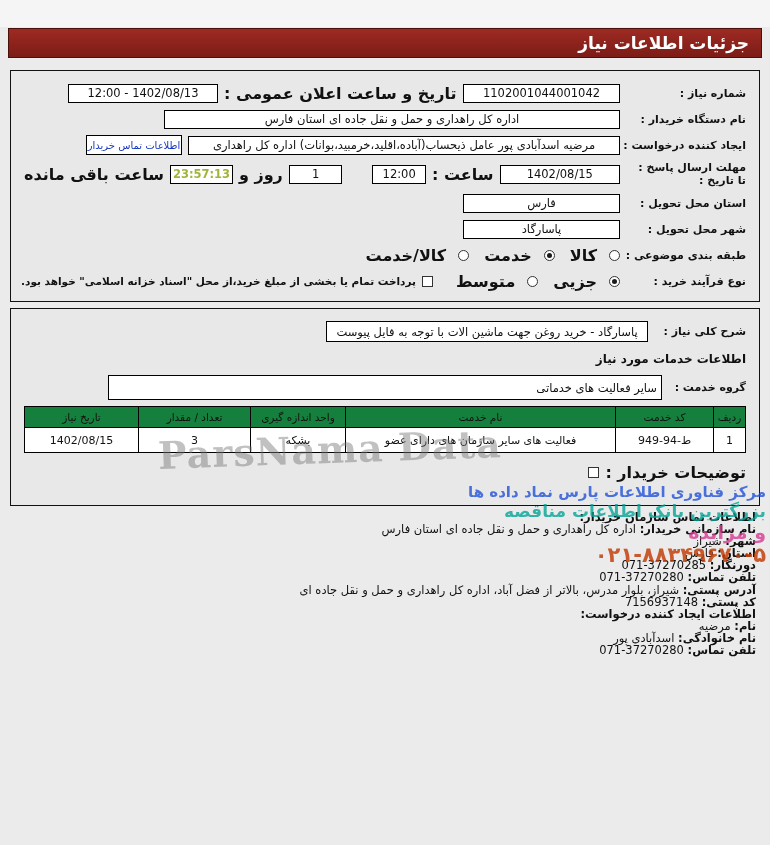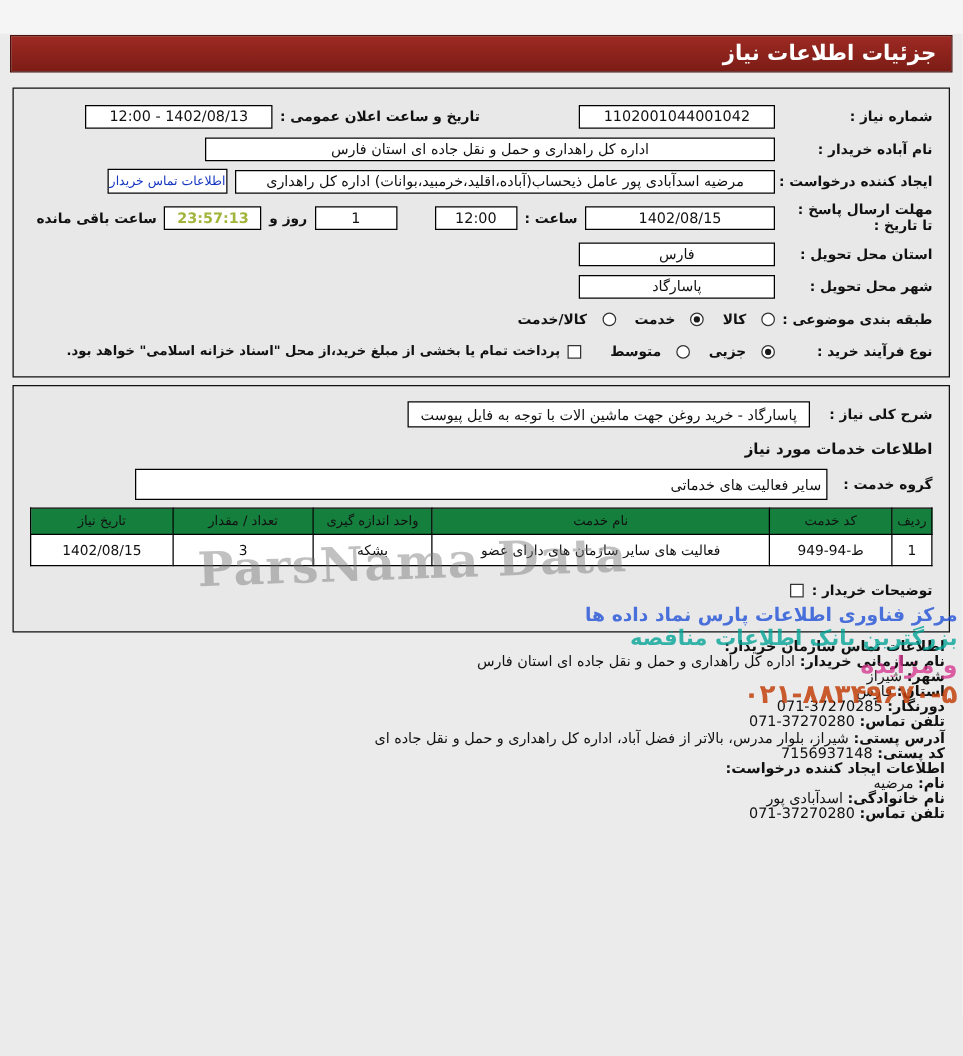--- a/index.html
+++ b/index.html
@@ -7,21 +7,21 @@
   .page{position:relative;width:770px;height:845px;background:#ebebeb;direction:rtl;overflow:hidden;color:#111}
   .topstrip{position:absolute;top:0;left:0;right:0;height:27px;background:#f5f5f5}
   .titlebar{position:absolute;top:28px;right:8px;left:8px;height:30px;
     background:linear-gradient(180deg,#9d2a23,#7c1c16);border:1px solid #4a100c;
     color:#fff;font-size:17px;font-weight:bold;line-height:28px;padding:0 12px}
   .panel{position:absolute;right:10px;left:10px;border:1px solid #111;background:#e8e8e8;padding:12px 13px}
   .panel.form{top:70px;height:232px}
   .panel.need{top:308px;height:198px}
   .row{display:flex;align-items:center;gap:6px;margin-bottom:6px;min-height:20px}
   .flabel{width:120px;flex:none;font-size:11px;font-weight:bold;white-space:nowrap;text-align:right;line-height:13px}
-  .lbl{font-size:11px;font-weight:bold;white-space:nowrap}
+  .lbl{font-size:16px;font-weight:bold;white-space:nowrap}
   .note{font-size:10.5px;font-weight:bold;white-space:nowrap}
   .box{background:#fff;border:1px solid #000;height:19px;display:flex;align-items:center;justify-content:center;
     font-size:11.5px;padding:0 4px;white-space:nowrap;overflow:hidden}
   .w157{width:157px}.w150{width:150px}.w66{width:66px}.w78{width:78px}
   .grow{flex:1}
   .linkbox{width:96px;height:20px;border:1px solid #000;background:#fff;color:#1436c1;font-size:10px;
     display:flex;align-items:center;justify-content:center;white-space:nowrap;margin-left:62px;cursor:pointer}
   .countdown{color:#a3b43b;font-weight:bold}
   .radio-item{display:flex;align-items:center;gap:12px;margin-left:9px}
   .radio{width:11px;height:11px;border:1px solid #333;border-radius:50%;background:#fff;flex:none;position:relative}
@@ -58,21 +58,21 @@
   <div class="panel form">
 
     <div class="row">
       <div class="flabel">شماره نیاز :</div>
       <div class="box w157">1102001044001042</div>
       <div class="lbl" style="margin-right:auto">تاریخ و ساعت اعلان عمومی :</div>
       <div class="box w150" style="margin-left:44px">1402/08/13 - 12:00</div>
     </div>
 
     <div class="row">
-      <div class="flabel">نام آباده خریدار :</div>
+      <div class="flabel">نام دستگاه خریدار :</div>
       <div class="box" style="width:456px">اداره کل راهداری و حمل و نقل جاده ای استان فارس</div>
     </div>
 
     <div class="row">
       <div class="flabel">ایجاد کننده درخواست :</div>
       <div class="box grow">مرضیه اسدآبادی پور عامل ذیحساب(آباده،اقلید،خرمبید،بوانات) اداره کل راهداری</div>
       <div class="linkbox">اطلاعات تماس خریدار</div>
     </div>
 
     <div class="row">

